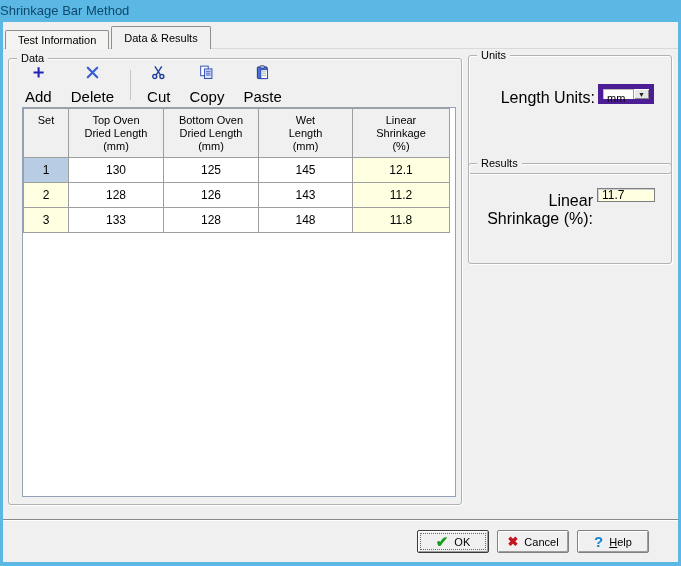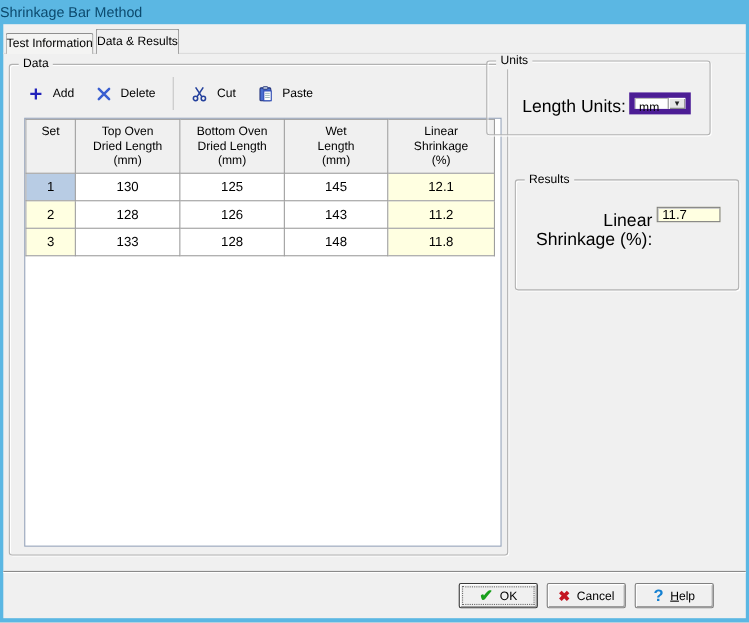--- a/index.html
+++ b/index.html
@@ -8,40 +8,40 @@
     width:681px;height:566px;position:relative;
     background:#5bb7e3;
     font-family:"Liberation Sans",sans-serif;
     overflow:hidden;
   }
   .titlebar{height:22px;line-height:22px;font-size:13px;color:#0c4a6e;}
   .client{position:absolute;top:22px;left:3px;width:675px;height:540px;background:#f0f0f0;}
 
   
   .tabs{position:absolute;left:2px;top:4px;display:flex;align-items:flex-end;z-index:3;}
-  .tab{font-size:11px;padding:0 0;border:1px solid #8f8f8f;border-bottom:none;
+  .tab{font-size:11px;padding:0 12px;border:1px solid #8f8f8f;border-bottom:none;
        border-radius:2px 2px 0 0;color:#000;cursor:pointer;white-space:nowrap;}
   .tab-inactive{height:19px;line-height:19px;background:#f4f4f3;margin-right:2px;}
   .tab-active{height:23px;line-height:22px;background:#f0f0f0;}
   .tabline{position:absolute;left:0;top:26px;width:675px;height:1px;background:#fafafa;
            border-top:1px solid #d9d9d9;z-index:1;}
 
   
   .group{position:absolute;border:1px solid #b2b2b2;border-radius:3px;
          box-shadow:1px 1px 0 #ffffff, inset 1px 1px 0 #ffffff;}
   .legend{position:absolute;top:-8px;left:8px;background:#f0f0f0;padding:0 4px;
           font-size:11px;line-height:15px;color:#000;}
   .data-group{left:5px;top:36px;width:454px;height:447px;}
-  .units-group{left:439px;top:33px;width:204px;height:68px;}
+  .units-group{left:465px;top:33px;width:204px;height:119px;}
   .results-group{left:465px;top:141px;width:204px;height:101px;}
 
   
   .toolbar{position:absolute;left:8px;top:10px;height:32px;display:flex;align-items:center;}
   .tbtn{display:flex;align-items:center;gap:8px;padding:5px 7px;margin-right:3px;
-        font-size:11px;color:#000;cursor:pointer;border:1px solid transparent;}
+        font-size:15px;color:#000;cursor:pointer;border:1px solid transparent;flex-direction:column;}
   .tbtn svg{display:block;}
   .tsep{width:1px;height:30px;background:#c6c6c6;margin:0 8px 0 5px;}
 
   
   .grid-wrap{position:absolute;left:13px;top:48px;width:434px;height:390px;
              background:#ffffff;border:1px solid #94a2b8;overflow:hidden;}
   table.grid{border-collapse:collapse;table-layout:fixed;width:426px;}
   .grid th,.grid td{border:1px solid #9e9e9e;overflow:hidden;}
   .grid th{height:49px;vertical-align:top;padding-top:5px;font-weight:normal;
            font-size:11px;line-height:13px;background:#f0f0f0;text-align:center;}
@@ -126,20 +126,30 @@
                   <circle cx="11.6" cy="12.3" r="2.1"></circle>
                   <path d="M5.4 10.8L11.5 1.5M10.2 10.8L4.1 1.5"></path>
                 </g>
               </svg>
           </span>
           <span>Cut</span>
         </div>
         <div class="tbtn">
           <span>
             <svg width="15" height="15" viewBox="0 0 16 16">
+                <rect x="1.8" y="1.2" width="8" height="10.2" fill="#ffffff" stroke="#2746b4"></rect>
+                <rect x="5.8" y="4.2" width="8" height="10.2" fill="#dbe6f8" stroke="#2746b4"></rect>
+                <path d="M7.3 6.7h5M7.3 8.7h5M7.3 10.7h5" stroke="#2746b4" stroke-width="0.9"></path>
+              </svg>
+          </span>
+          <span>Copy</span>
+        </div>
+        <div class="tbtn">
+          <span>
+            <svg width="15" height="15" viewBox="0 0 16 16">
                 <rect x="2.5" y="2" width="10.5" height="12.5" rx="1" fill="#4a6fd0" stroke="#203078"></rect>
                 <rect x="5.5" y="0.8" width="4.5" height="2.6" rx="0.6" fill="#b9c6dd" stroke="#203078" stroke-width="0.8"></rect>
                 <rect x="6.2" y="5" width="7.2" height="9.5" fill="#ffffff" stroke="#2746b4"></rect>
                 <path d="M7.5 7.3h4.5M7.5 9.3h4.5M7.5 11.3h4.5" stroke="#8aa" stroke-width="0.8"></path>
               </svg>
           </span>
           <span>Paste</span>
         </div>
       </div>
 

